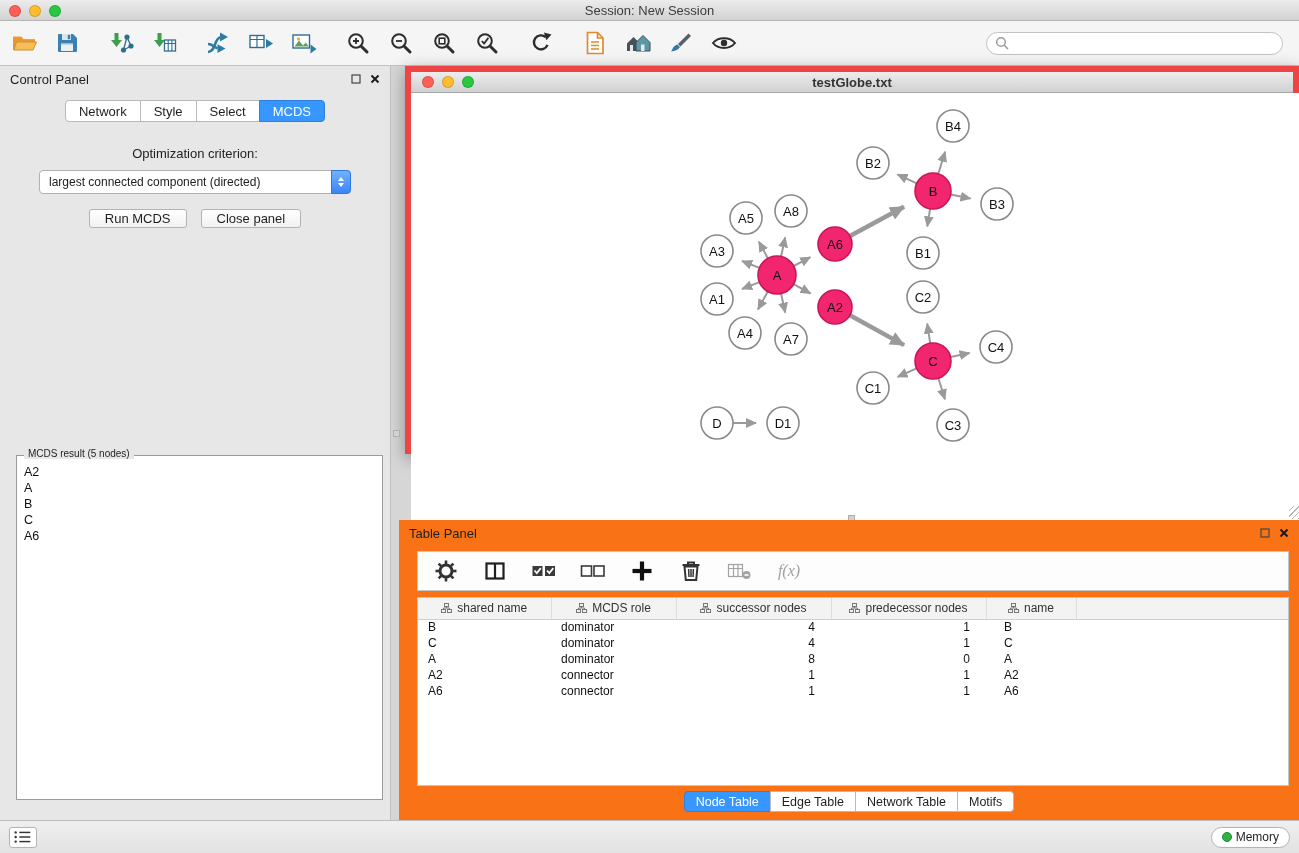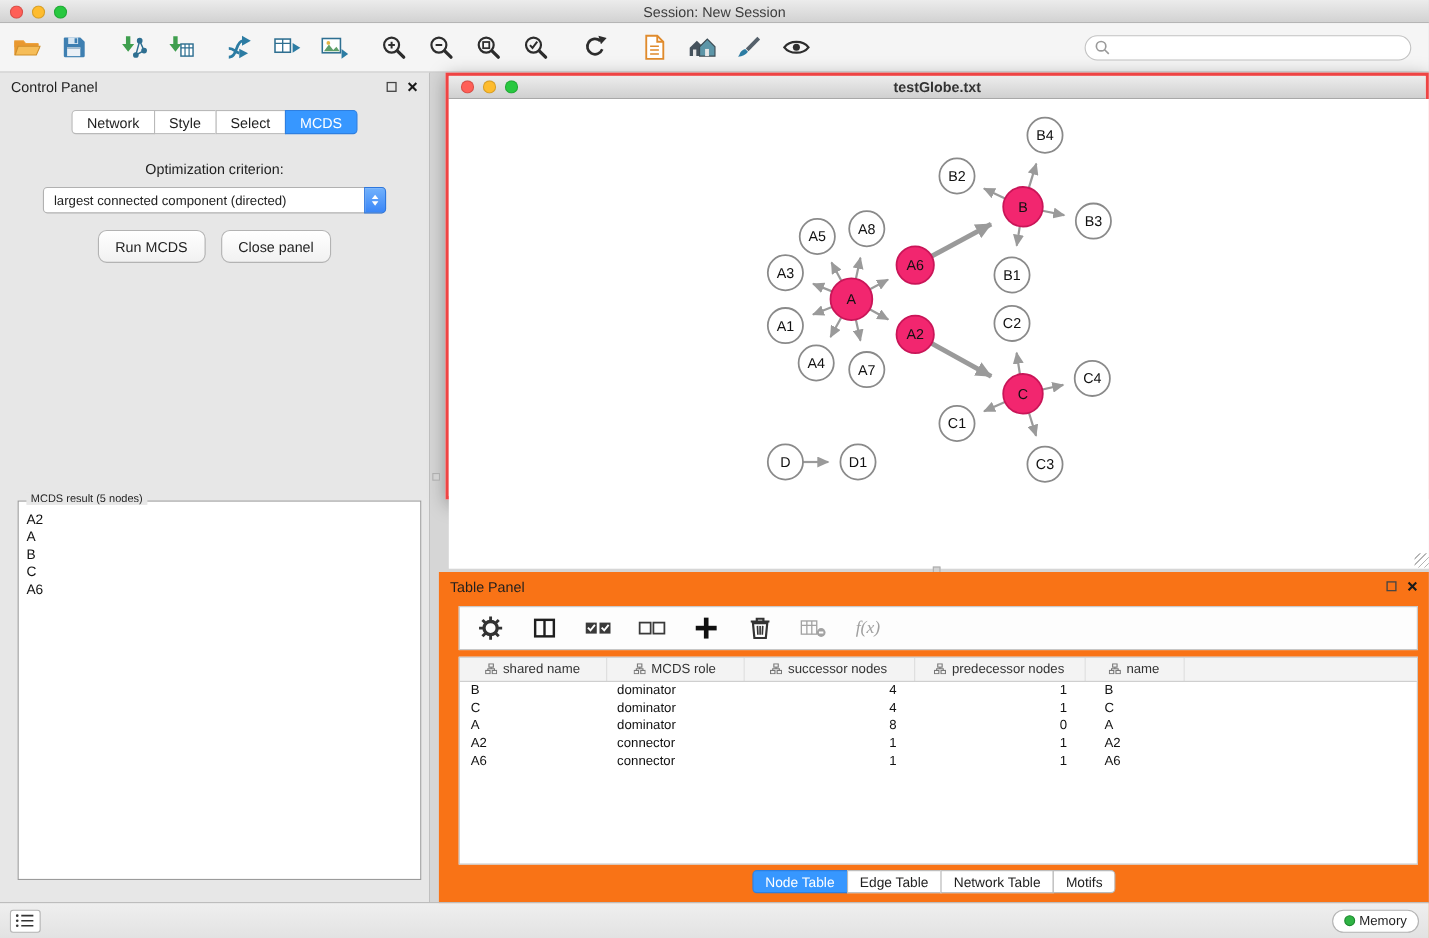--- a/index.html
+++ b/index.html
@@ -30,27 +30,27 @@
   .tab{height:22px;padding:0 13px;background:#fff;border:1px solid #b9b9b9;margin-left:-1px;font-size:13px;display:flex;align-items:center;color:#1f1f1f;cursor:default}
   .tab:first-child{border-radius:4px 0 0 4px;margin-left:0}
   .tab:last-child{border-radius:0 4px 4px 0}
   .tab.active{background:#3797ff;border-color:#2e7fe0;color:#fff}
   .opt-label{text-align:center;margin-top:24px;font-size:13px}
   .dropdown{position:relative;margin:9px auto 0;width:312px;height:24px;background:#fff;border:1px solid #b1b1b1;border-radius:4px;display:flex;align-items:center;padding:0 26px 0 9px;font-size:12px}
   .stepper{position:absolute;right:-1px;top:-1px;width:20px;height:24px;background:linear-gradient(#71b1fc,#3a86f7);border:1px solid #2d77de;border-radius:0 4px 4px 0;display:flex;flex-direction:column;align-items:center;justify-content:center;gap:2px}
   .chev{width:0;height:0;border-left:3.5px solid transparent;border-right:3.5px solid transparent}
   .chev.up{border-bottom:4.5px solid #fff}.chev.down{border-top:4.5px solid #fff}
   .cp-buttons{display:flex;justify-content:center;gap:14px;margin-top:15px}
-  .btn{height:30px;padding:0 15px;background:linear-gradient(#ffffff,#f1f1f1);border:1px solid #b3b3b3;border-radius:8px;font-size:13px;display:flex;align-items:center;color:#1f1f1f;cursor:default}
+  .btn{height:19px;padding:0 15px;background:linear-gradient(#ffffff,#f1f1f1);border:1px solid #b3b3b3;border-radius:3px;font-size:13px;display:flex;align-items:center;color:#1f1f1f;cursor:default}
   .result-fieldset{position:absolute;left:16px;top:389px;width:367px;height:345px;border:1px solid #9b9b9b;background:#fff}
   .result-legend{position:absolute;left:7px;top:-8px;background:#e7e7e7;padding:0 4px;font-size:10px;color:#1f1f1f}
   .result-list{padding:8px 7px;font-size:12.5px;line-height:16px;color:#111}
 
   
-  .network-window{position:absolute;left:405px;top:66px;width:894px;height:388px;background:#fff;border:3px solid #ef4444;box-shadow:0 4px 16px rgba(0,0,0,.35)}
+  .network-window{position:absolute;left:405px;top:66px;width:894px;height:388px;background:#fff;border:6px solid #ef4444;box-shadow:0 4px 16px rgba(0,0,0,.35)}
   .inner-titlebar{position:relative;height:21px;background:linear-gradient(#ededed,#d0d0d0);border-bottom:1px solid #a8a8a8}
   .inner-titlebar .traffic{left:11px;top:4px}
   .inner-title{position:absolute;left:0;right:0;top:3px;text-align:center;font-size:13px;color:#333;font-weight:bold}
   .canvas{position:relative;width:892px;height:427px;background:#fff}
   .resize-corner{position:absolute;right:1px;bottom:1px;width:13px;height:13px;background:repeating-linear-gradient(135deg,transparent 0 3px,#b5b5b5 3px 4px)}
   .splitter-dot{position:absolute;width:7px;height:7px;background:#d2d2d2;border:1px solid #aeaeae}
 
   
   .table-panel{position:absolute;left:399px;top:520px;width:900px;height:375px;background:#f97316}
   .tp-toolbar{position:absolute;left:18px;top:31px;width:872px;height:40px;background:#fdfdfd;border:1px solid #c6c6c6;display:flex;align-items:center;gap:21px;padding:0 14px}

